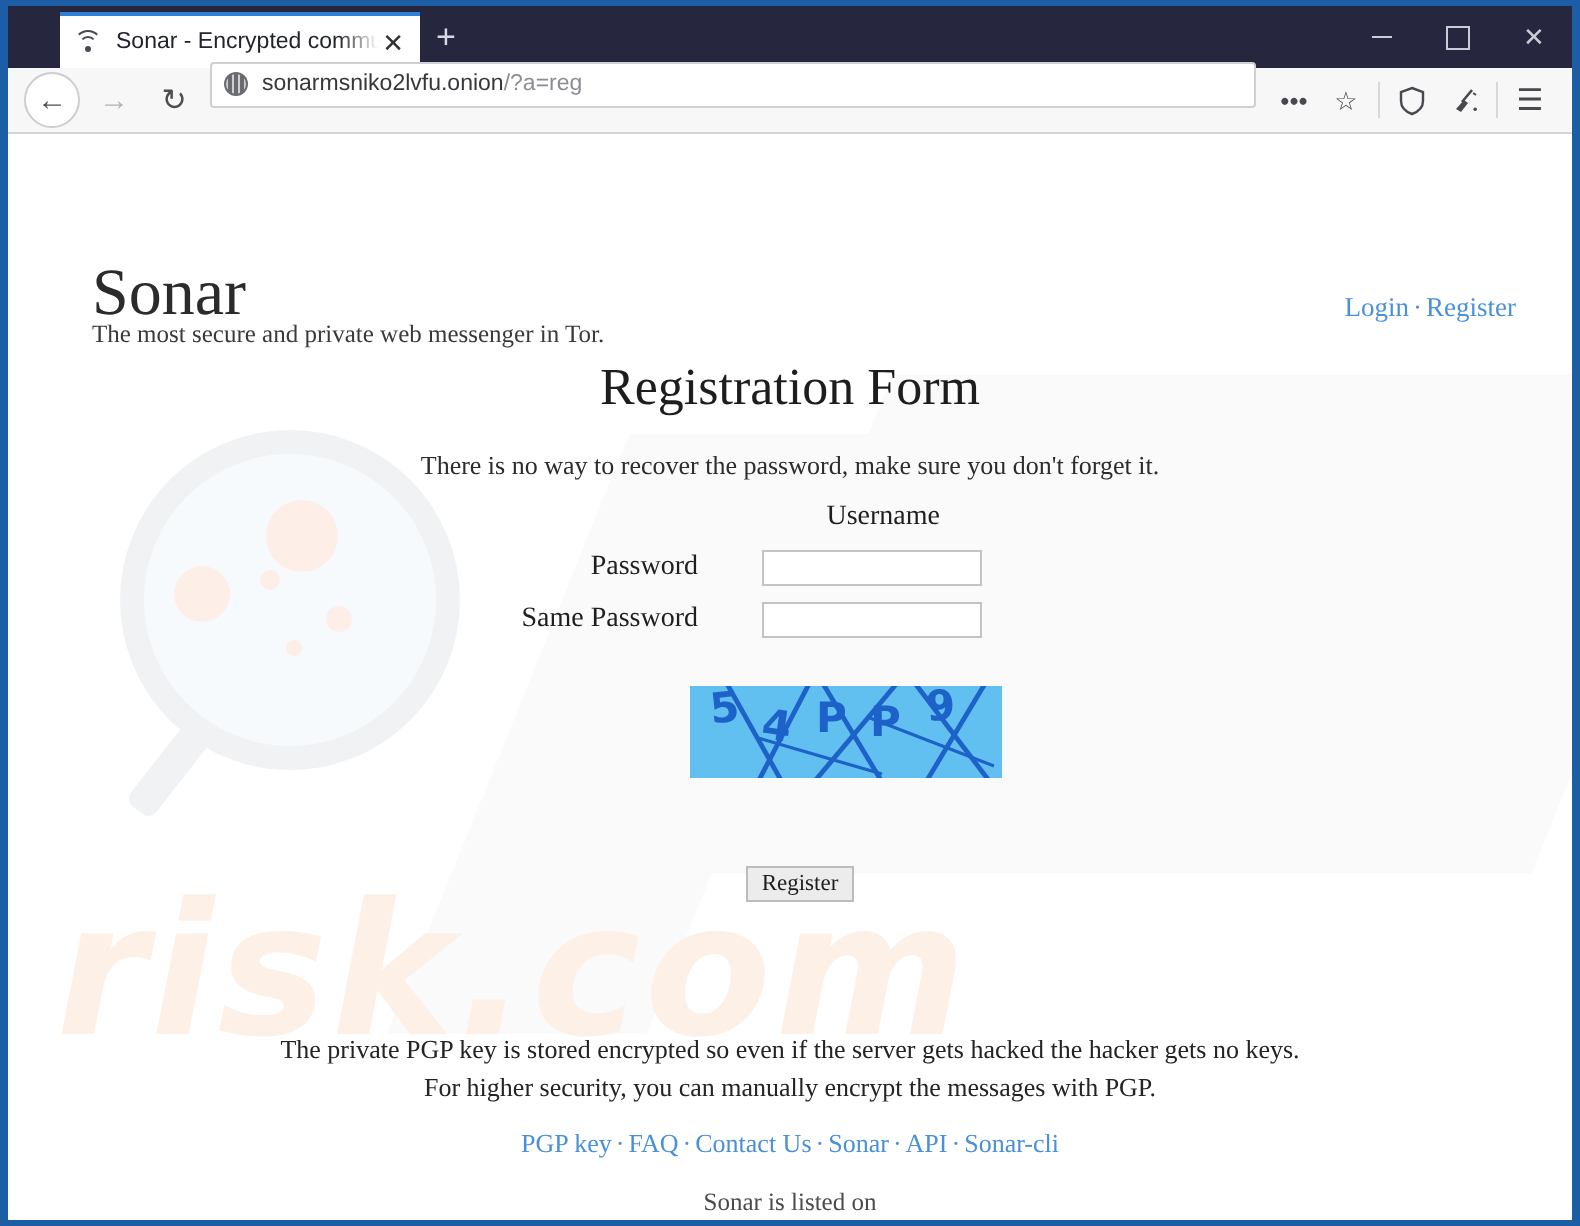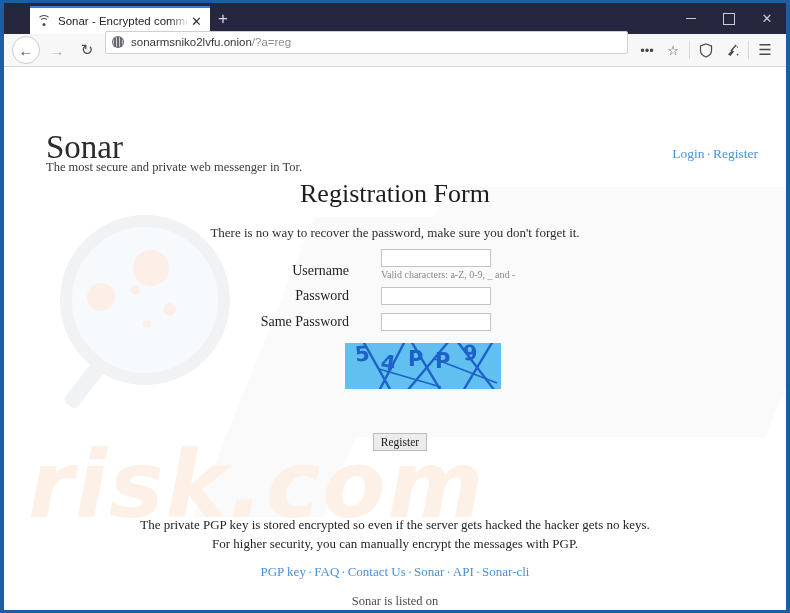--- a/index.html
+++ b/index.html
@@ -513,24 +513,20 @@
           <a>Login</a><span class="dot-sep">·</span><a>Register</a>
         </div>
 
         <div class="form-title">Registration Form</div>
         <div class="notice">There is no way to recover the password, make sure you don't forget it.</div>
 
         <div class="form-rows">
 
           <div class="frow">
             <div class="flabel">Username</div>
-            <div class="finput-wrap">
-              <input class="finput" type="text" value="" style="">
-              <div class="fhint">Valid characters: a-Z, 0-9, _ and -</div>
-            </div>
           </div>
 
           <div class="frow" style="margin-top:6px;">
             <div class="flabel">Password</div>
             <div class="finput-wrap">
               <input class="finput" type="password" value="" style="">
             </div>
           </div>
 
           <div class="frow" style="margin-top:7px;">

